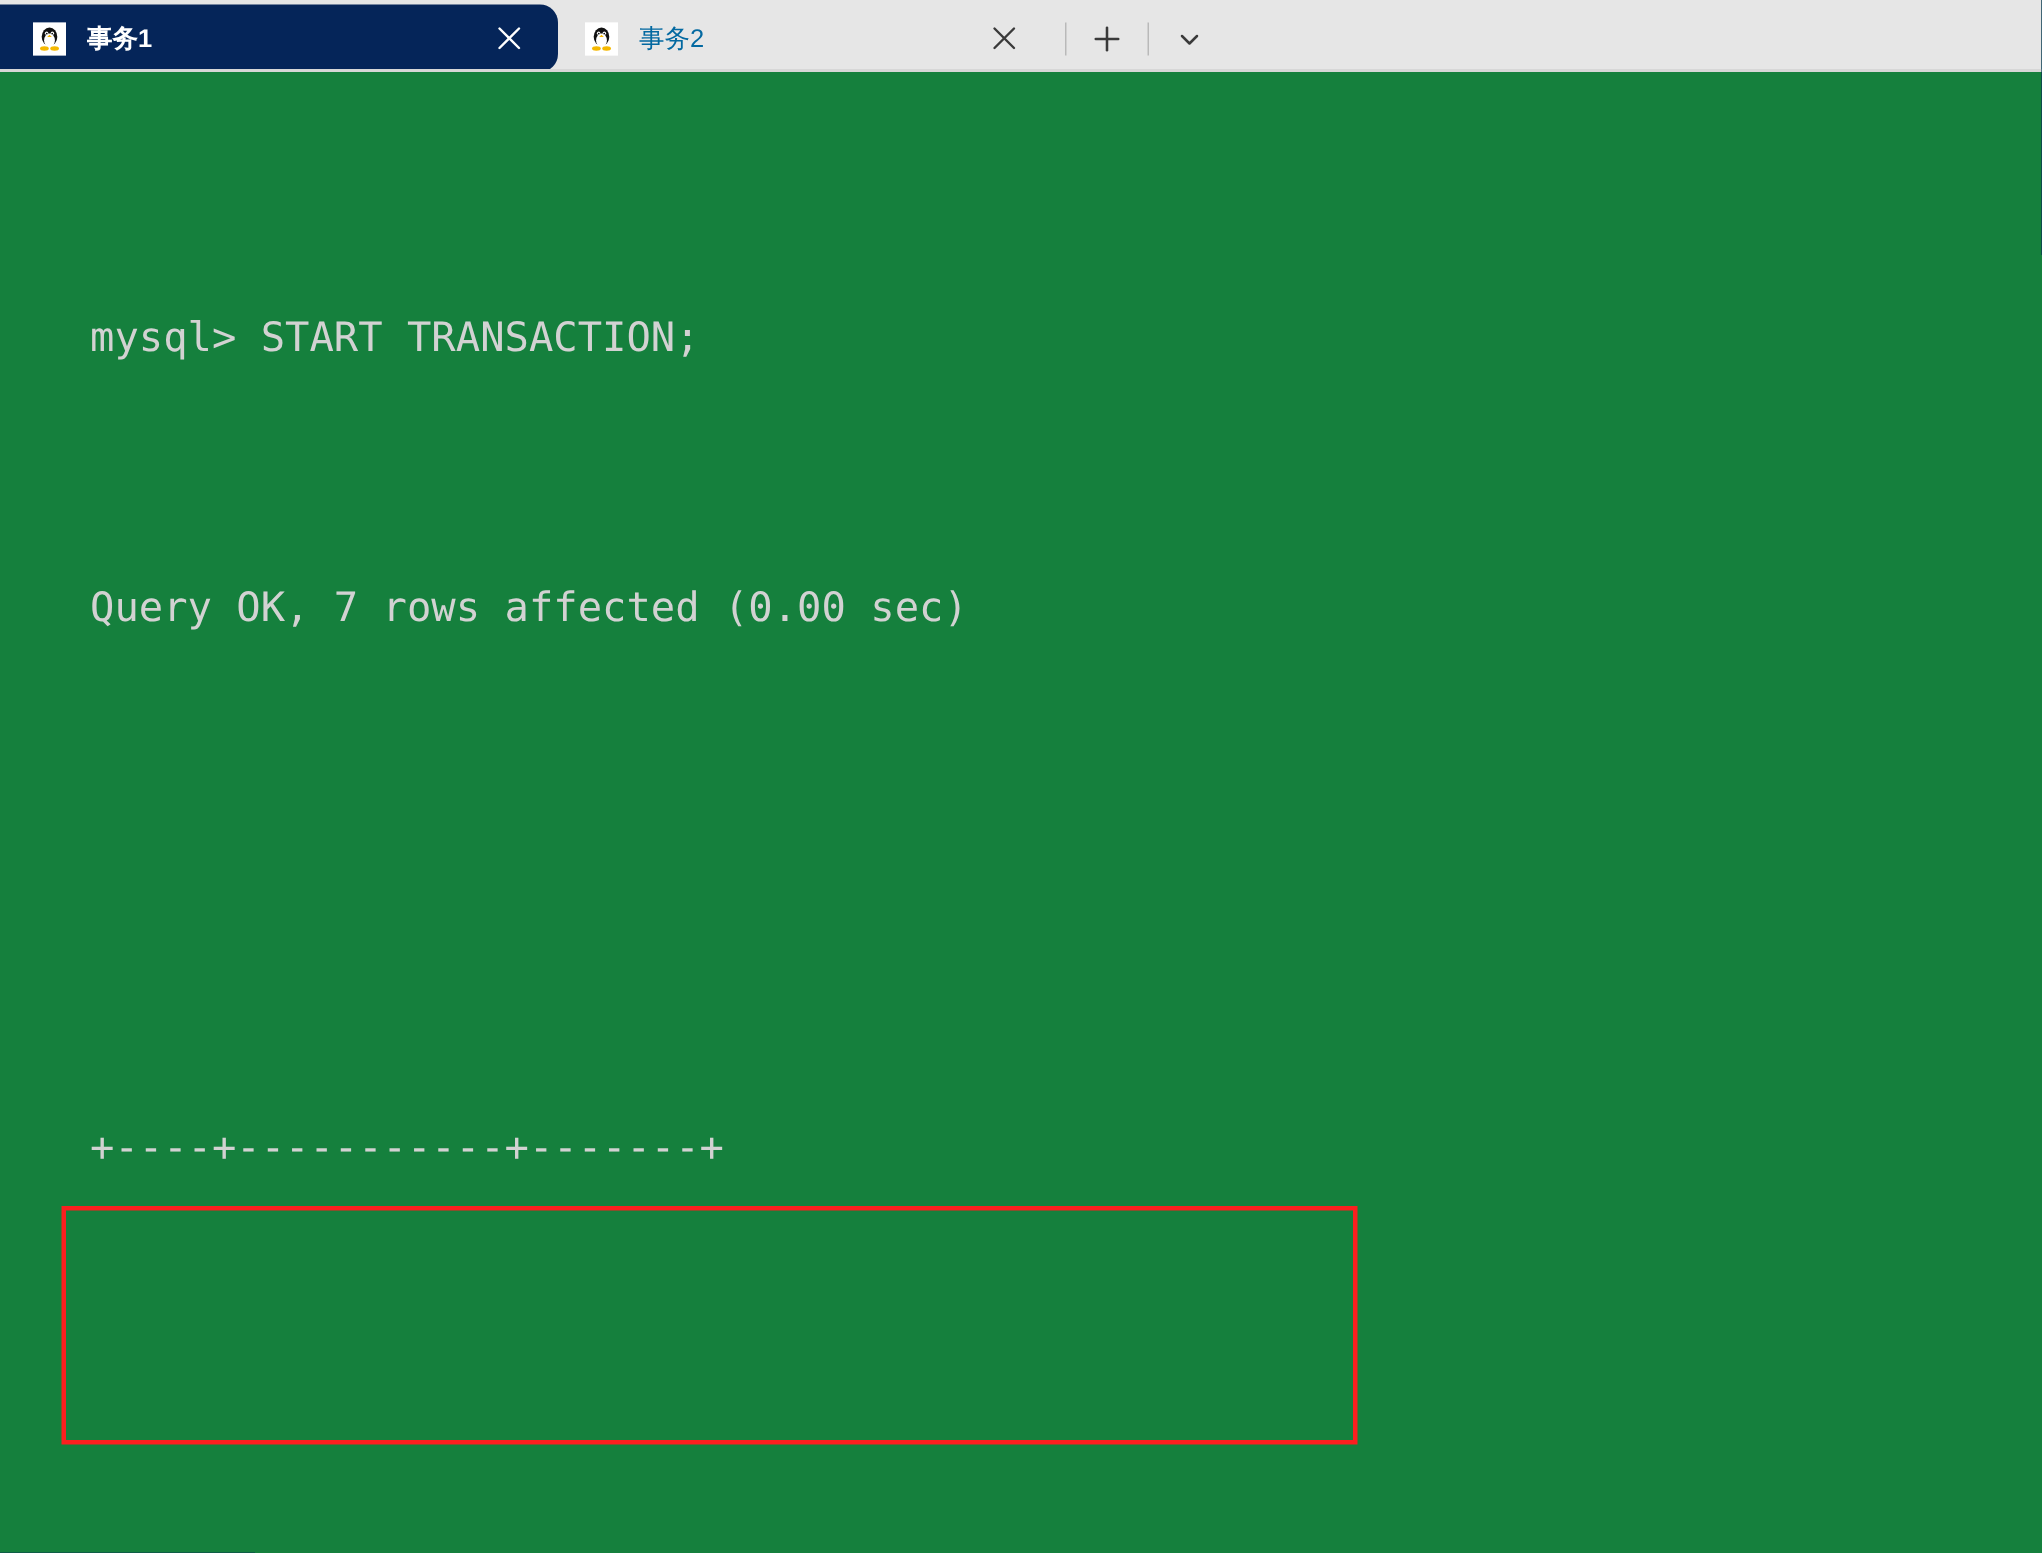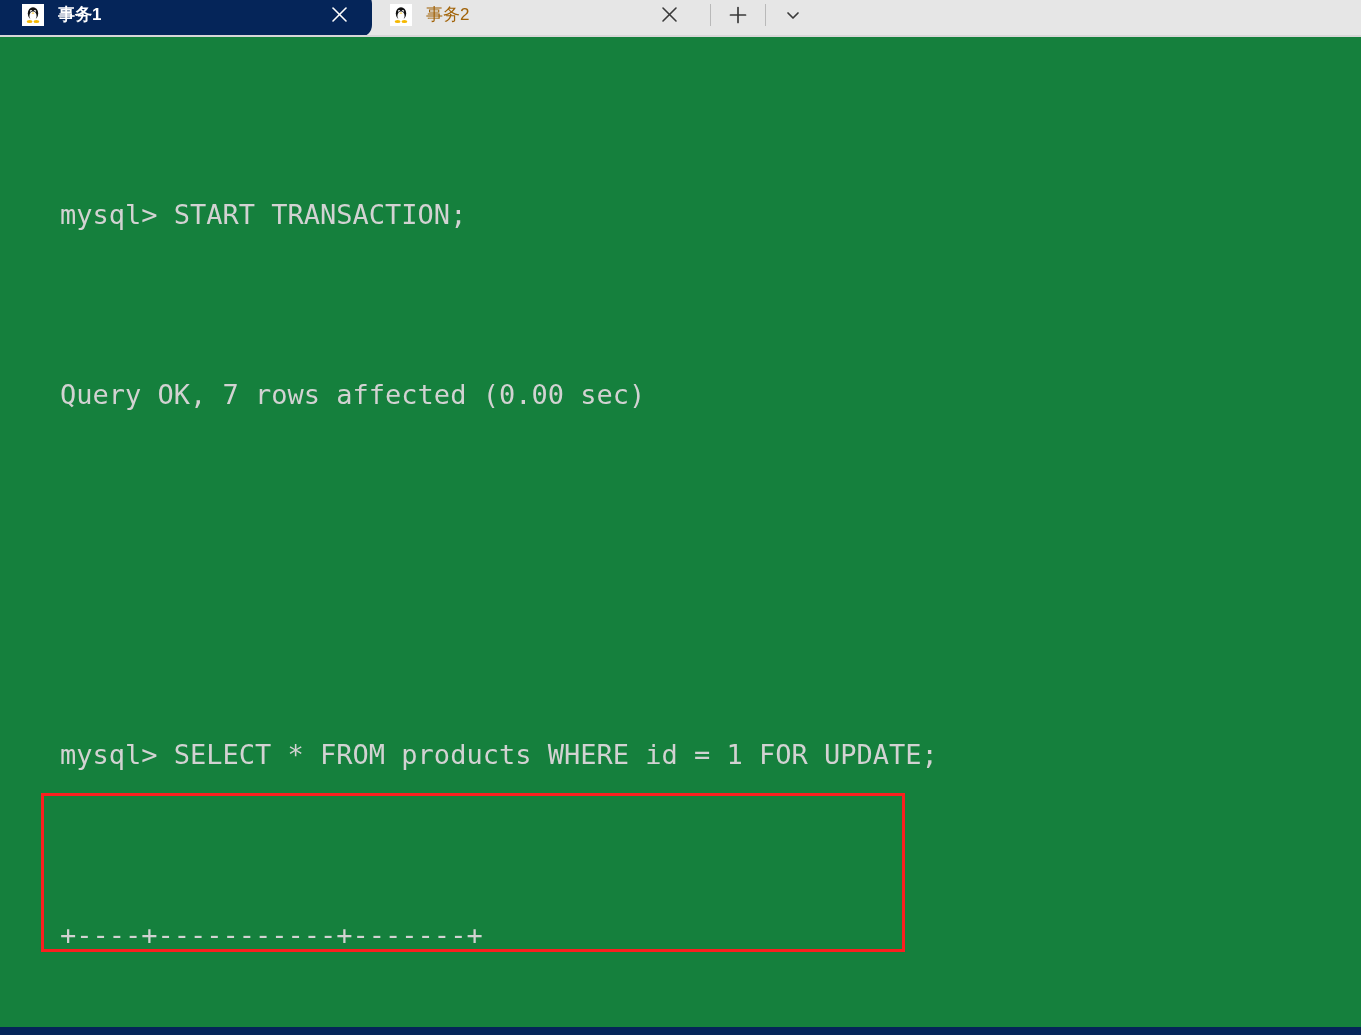--- a/index.html
+++ b/index.html
@@ -10,21 +10,21 @@
   body {
     width: 1361px;
     height: 1035px;
     overflow: hidden;
     font-family: "Liberation Sans", sans-serif;
   }
 
   
   #tabbar {
     position: relative;
-    height: 37px;
+    height: 48px;
     background: #e6e6e6;
     display: flex;
     align-items: flex-end;
     box-sizing: border-box;
     overflow: hidden;
   }
   .tab {
     position: relative;
     height: 45px;
     display: flex;
@@ -56,21 +56,21 @@
     font-size: 17px;
     white-space: nowrap;
     overflow: hidden;
     flex: 1 1 auto;
   }
   .tab.active .tab-label {
     color: #ffffff;
     font-weight: bold;
   }
   .tab.inactive .tab-label {
-    color: #a16207;
+    color: #0369a1;
     font-weight: normal;
   }
   .tab-close {
     width: 34px;
     height: 34px;
     margin-right: 16px;
     flex: 0 0 auto;
     display: flex;
     align-items: center;
     justify-content: center;
@@ -212,21 +212,20 @@
   </div>
 
   <div class="tabbar-underline"></div>
 </div>
 
 <div id="terminal">
   <div id="term-lines">
     <div class="term-line">mysql&gt; START TRANSACTION;</div>
     <div class="term-line">Query OK, 7 rows affected (0.00 sec)</div>
     <div class="term-line"></div>
-    <div class="term-line">mysql&gt; SELECT * FROM products WHERE id = 1 FOR UPDATE;</div>
     <div class="term-line">+----+-----------+-------+</div>
     
     
     
     
     
     
     
     
     

